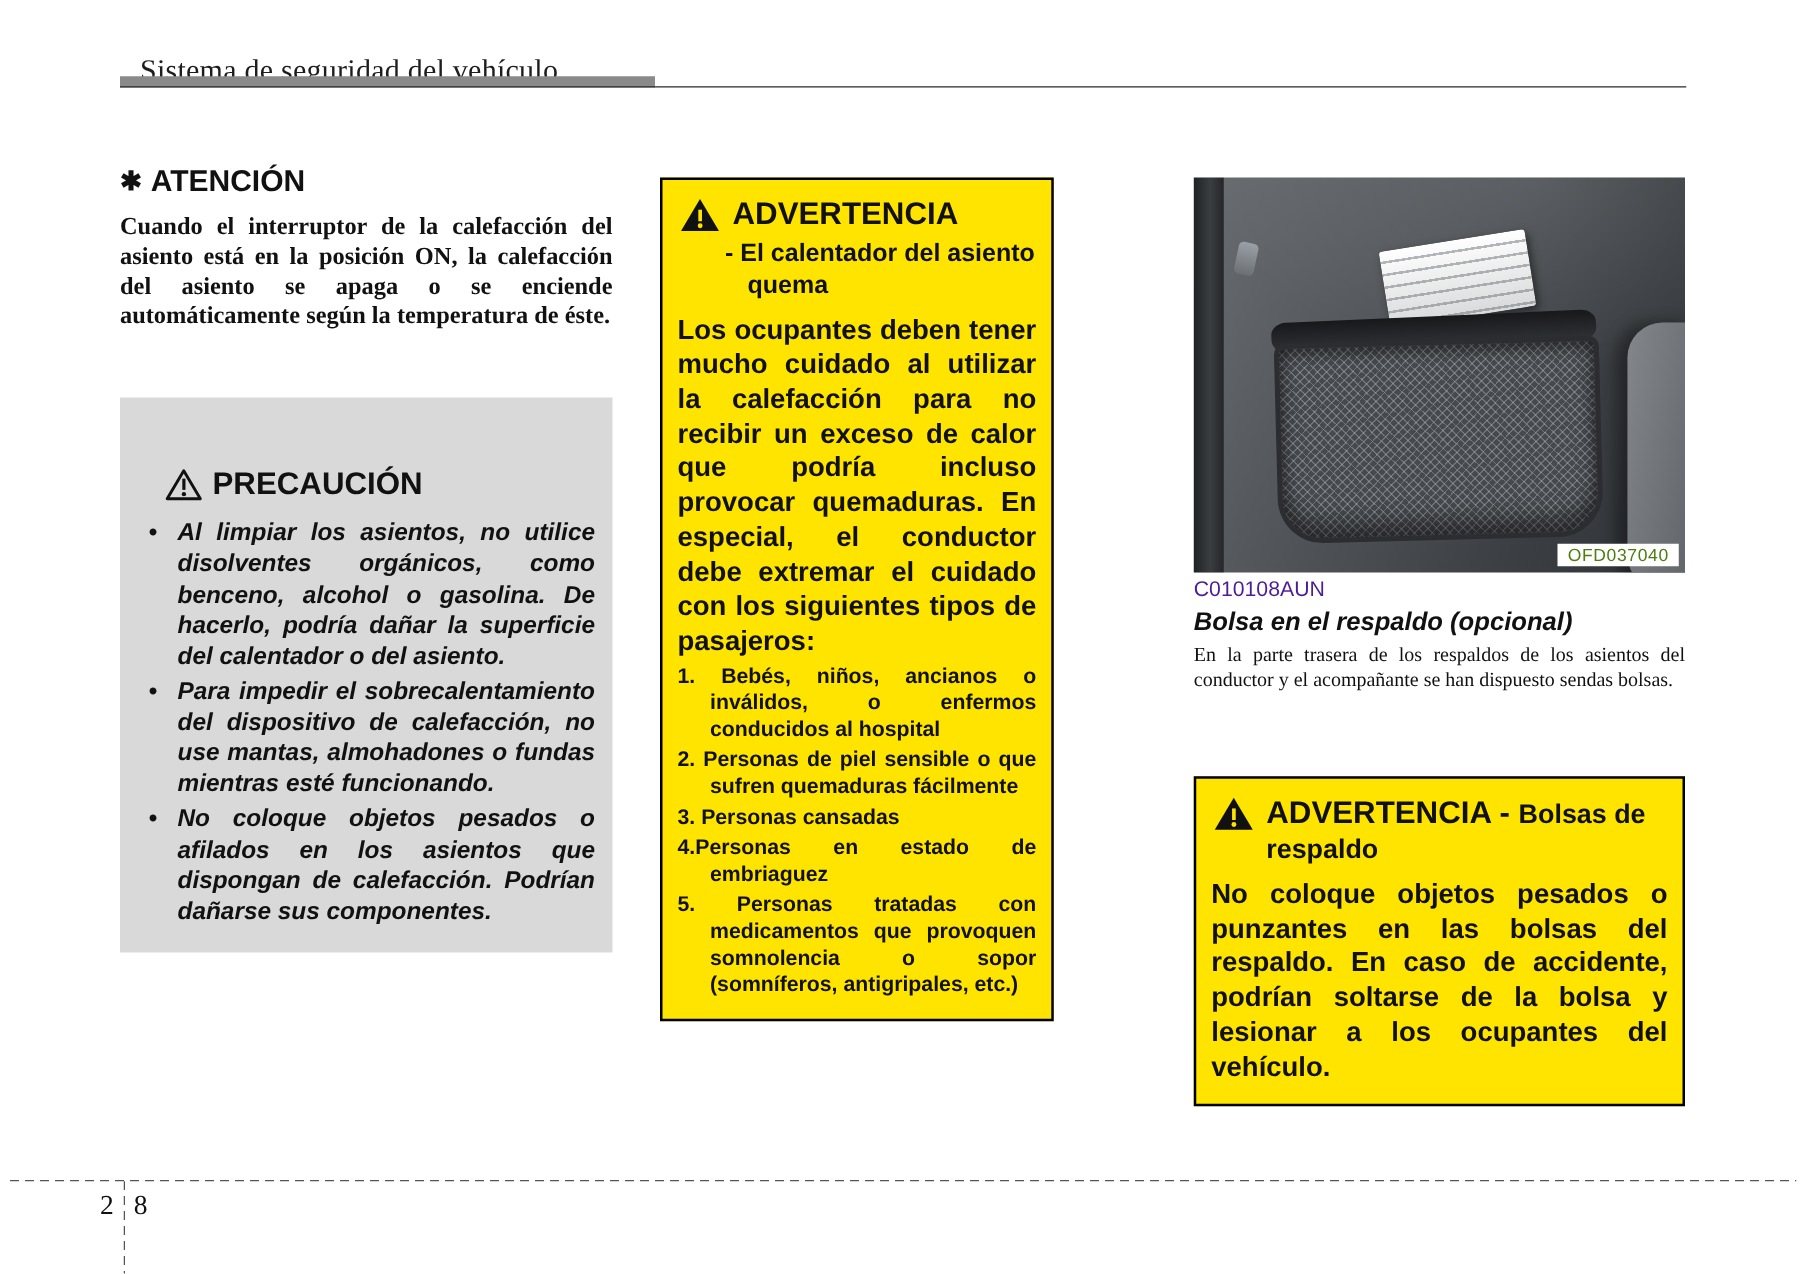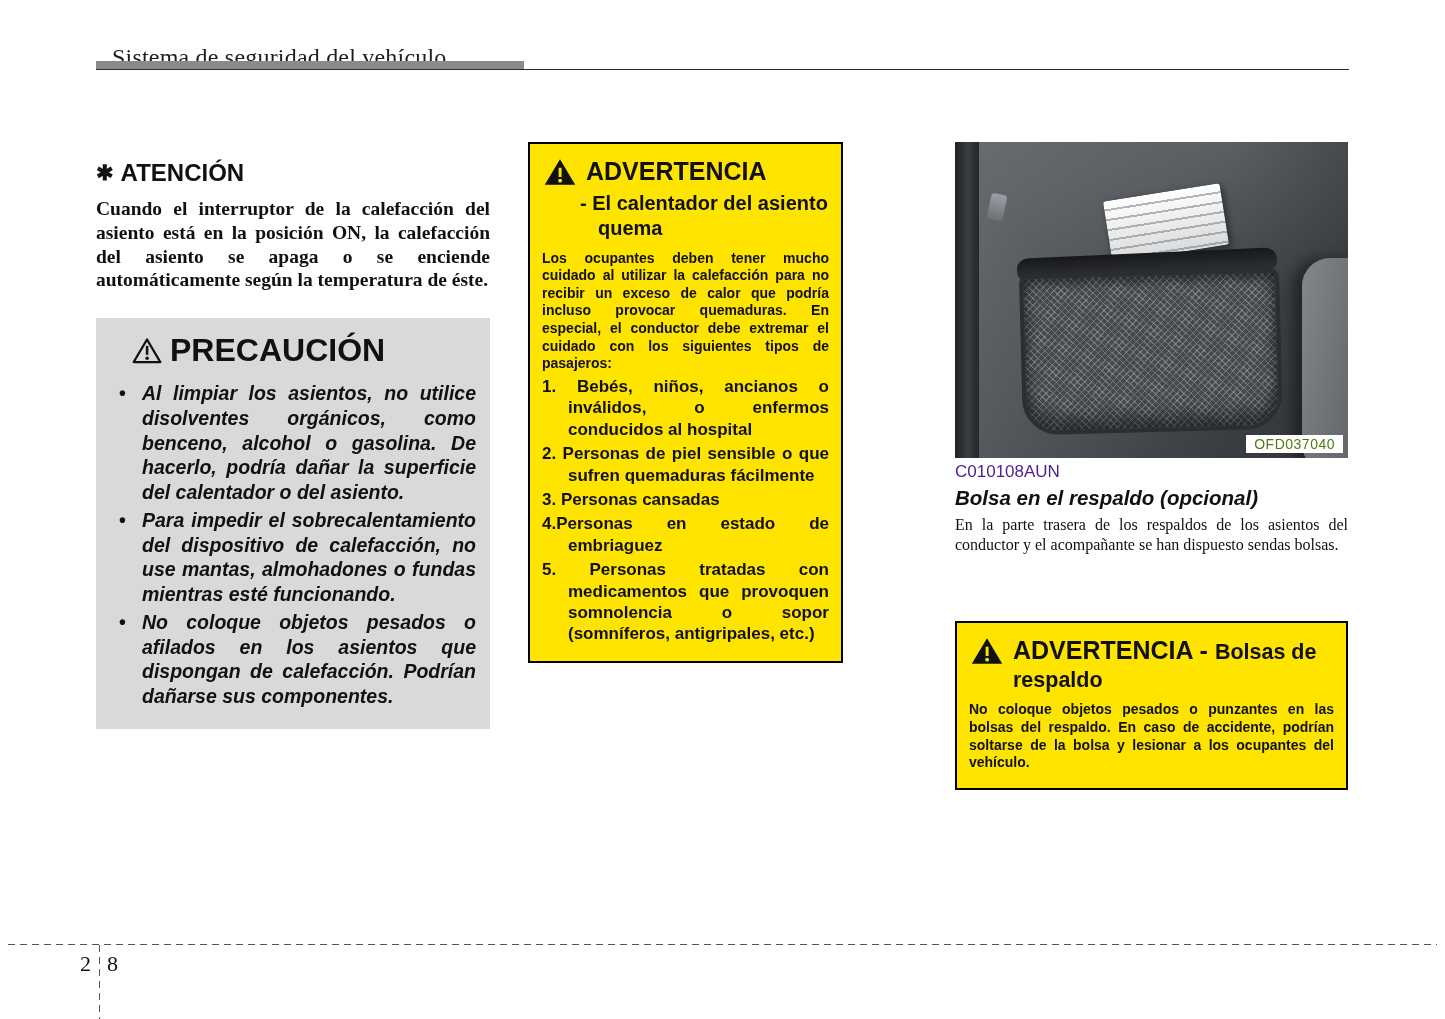--- a/index.html
+++ b/index.html
@@ -11,54 +11,54 @@
   
   .page-title {
     position:absolute; left:96px; top:28px; margin:16px;
     font-size:24px; font-weight:normal; color:#1d1d1d; letter-spacing:.2px;
   }
   .title-bar { position:absolute; left:96px; top:61px; width:428px; height:9px; background:#8a8a8a; }
   .title-rule { position:absolute; left:96px; top:69px; width:1253px; height:1px; background:#2a2a2a; }
 
   
   .col-left { position:absolute; left:96px; top:132px; width:394px; }
-  .atencion-head { font-family:"Liberation Sans", sans-serif; font-weight:bold; font-size:24px;margin-top:27px; }
+  .atencion-head { font-family:"Liberation Sans", sans-serif; font-weight:bold; font-size:24px; }
   .ast { font-size:21px; margin-right:7px; position:relative; top:-1px; }
   .atencion-body {
     margin:10px 0 0; font-weight:bold; font-size:19.5px; line-height:1.22;
     text-align:justify; font-family:"Liberation Serif", serif;
   }
 
   .gray-box {
     position:absolute; left:96px; top:318px; width:394px; background:#d9d9d9;
     padding:14px 14px 20px; box-sizing:border-box;
   }
   .box-head {
     display:flex; align-items:center; gap:8px; padding-left:22px;
-    font-family:"Liberation Sans", sans-serif; font-weight:bold; font-size:32px;
+    font-family:"Liberation Sans", sans-serif; font-weight:bold; font-size:25px;margin-top:41px;
   }
   .tri-outline { width:30px; height:27px; flex:0 0 auto; }
   .prec-list {
     list-style:none; margin:12px 0 0; padding:0;
     font-family:"Liberation Sans", sans-serif; font-weight:bold; font-style:italic;
     font-size:19.5px; line-height:1.27;
   }
   .prec-list li { position:relative; padding-left:32px; text-align:justify; margin-top:3px; }
   .prec-list li::before { content:"•"; position:absolute; left:9px; top:0; font-style:normal; }
 
   
   .yellow-box {
     background:#ffe400; border:2px solid #000; box-sizing:border-box;
     padding:14px 12px 16px; font-family:"Liberation Sans", sans-serif; font-weight:bold;
   }
   .col-mid { position:absolute; left:528px; top:142px; width:315px; }
   .warn-head { position:relative; padding-left:44px; font-size:25px; line-height:1.1; }
   .tri-filled { position:absolute; left:2px; top:0px; width:32px; height:28px; }
   .warn-sub { font-size:20px; padding-left:56px; text-indent:-18px; line-height:1.25; margin-top:5px; }
-  .warn-body { font-size:14px; line-height:1.26; text-align:justify; margin:9px 0 0; }
+  .warn-body { font-size:22px; line-height:1.26; text-align:justify; margin:9px 0 0; }
   .warn-item { font-size:17px; line-height:1.26; text-align:justify; margin:3px 0 0; padding-left:26px; text-indent:-26px; }
 
   
   .photo {
     position:absolute; left:955px; top:142px; width:393px; height:316px; overflow:hidden;
     background:
       radial-gradient(120% 90% at 70% 0%, rgba(255,255,255,.10), transparent 55%),
       linear-gradient(115deg, #6a6e72 0%, #53575b 35%, #3a3d41 75%, #2f3236 100%);
   }
   .belt { position:absolute; left:0; top:0; width:24px; height:100%;

